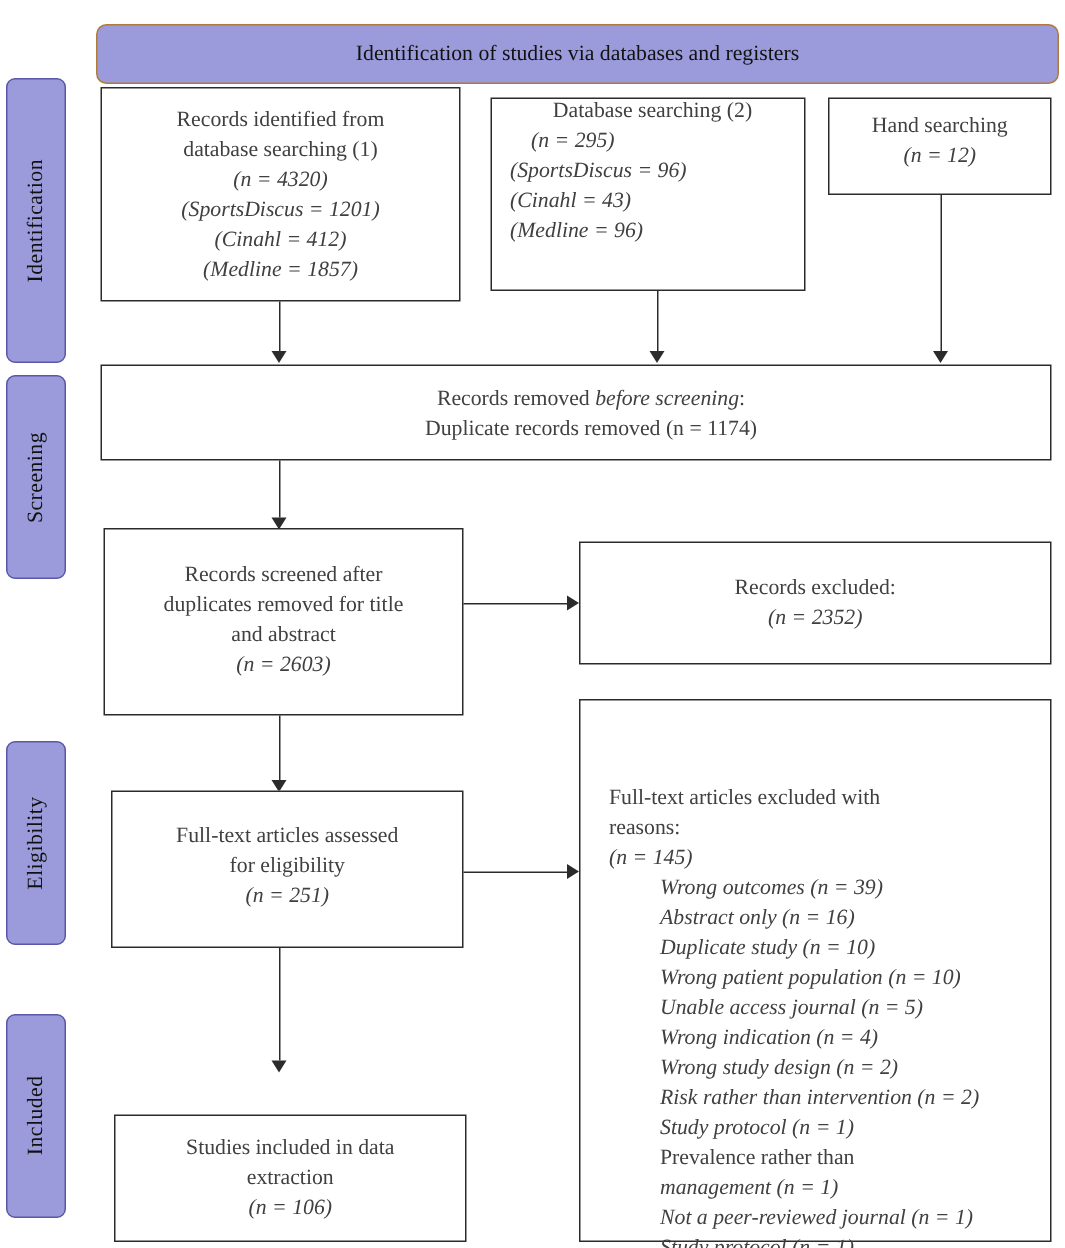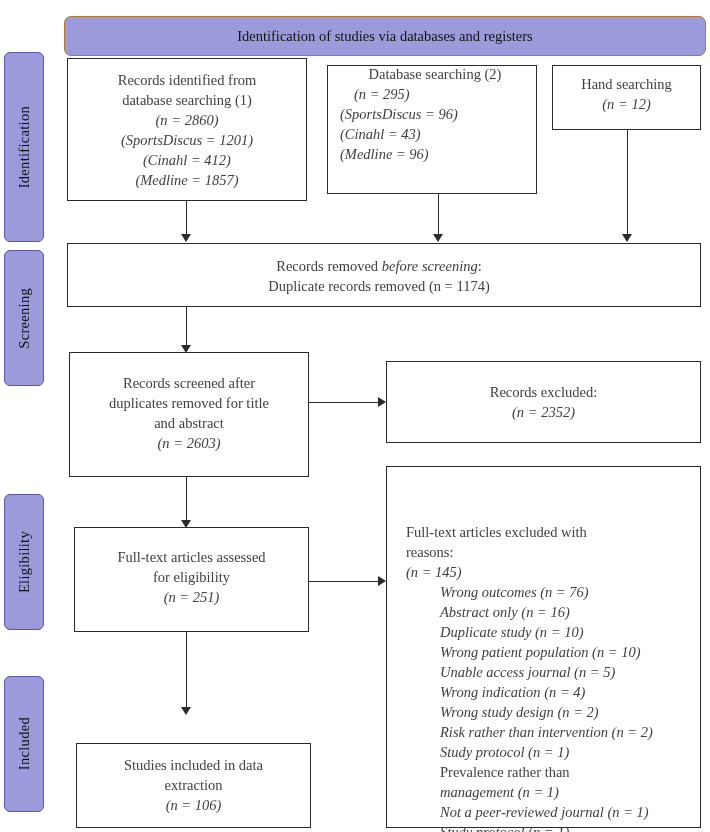--- a/index.html
+++ b/index.html
@@ -117,21 +117,21 @@
     <span>Eligibility</span>
   </div>
   <div class="phase" style="left:4px; top:676px; width:40px; height:136px;">
     <span>Included</span>
   </div>
 
   <div class="box" style="left:67px; top:58px; width:240px; height:143px;"></div>
   <div class="txt center" style="left:72px; top:70px; width:230px;">
     <div>Records identified from</div>
     <div>database searching (1)</div>
-    <div class="it">(n = 2860)</div>
+    <div class="it">(n = 4320)</div>
     <div class="it">(SportsDiscus = 1201)</div>
     <div class="it">(Cinahl = 412)</div>
     <div class="it">(Medline = 1857)</div>
   </div>
 
   <div class="box" style="left:327px; top:65px; width:210px; height:129px;"></div>
   <div class="txt left" style="left:340px; top:64px; width:190px;">
     <div class="center">Database searching (2)</div>
     <div class="it" style="padding-left:14px;">(n = 295)</div>
     <div class="it">(SportsDiscus = 96)</div>
@@ -148,21 +148,21 @@
   <div class="arrow-v" style="left:186px; top:201px; height:33px;"></div>
   <div class="head-down" style="left:181px; top:234px;"></div>
 
   <div class="arrow-v" style="left:438px; top:194px; height:40px;"></div>
   <div class="head-down" style="left:433px; top:234px;"></div>
 
   <div class="arrow-v" style="left:627px; top:130px; height:104px;"></div>
   <div class="head-down" style="left:622px; top:234px;"></div>
 
   <div class="box" style="left:67px; top:243px; width:634px; height:64px;"></div>
-  <div class="txt center" style="left:65px; top:256px; width:628px;">
+  <div class="txt center" style="left:80px; top:256px; width:628px;">
     <div>
       <span>Records removed </span><span class="it">before screening</span><span>:</span>
     </div>
     <div>
       <span>Duplicate records removed (n = 1174)</span>
     </div>
   </div>
 
   <div class="arrow-v" style="left:186px; top:307px; height:38px;"></div>
   <div class="head-down" style="left:181px; top:345px;"></div>
@@ -192,21 +192,21 @@
     <div>Full-text articles assessed</div>
     <div>for eligibility</div>
     <div class="it">(n = 251)</div>
   </div>
 
   <div class="box" style="left:386px; top:466px; width:315px; height:362px;"></div>
   <div class="txt left" style="left:406px; top:474px; width:292px;margin-top:48px;">
     <div>Full-text articles excluded with</div>
     <div>reasons:</div>
     <div class="it">(n = 145)</div>
-    <div class="ind it">Wrong outcomes (n = 76)</div>
+    <div class="ind it">Wrong outcomes (n = 39)</div>
     <div class="ind it">Abstract only (n = 16)</div>
     <div class="ind it">Duplicate study (n = 10)</div>
     <div class="ind it">Wrong patient population (n = 10)</div>
     <div class="ind it">Unable access journal (n = 5)</div>
     <div class="ind it">Wrong indication (n = 4)</div>
     <div class="ind it">Wrong study design (n = 2)</div>
     <div class="ind it">Risk rather than intervention (n = 2)</div>
     <div class="ind it">Study protocol (n = 1)</div>
     <div class="ind">Prevalence rather than</div>
     <div class="ind it">management (n = 1)</div>

